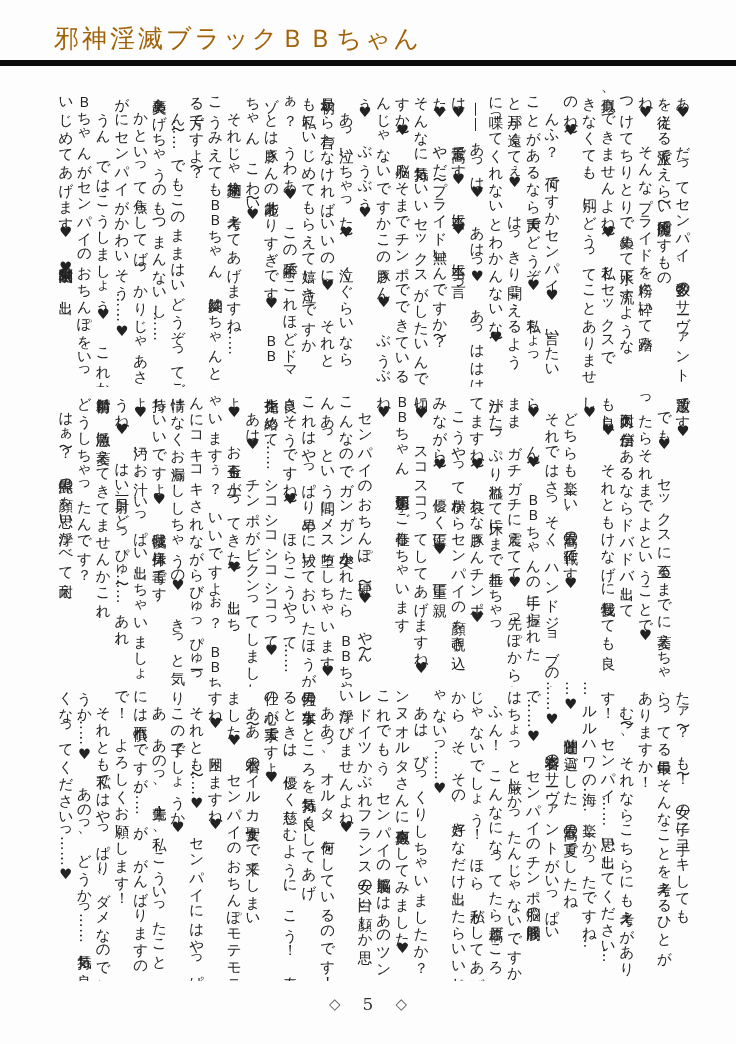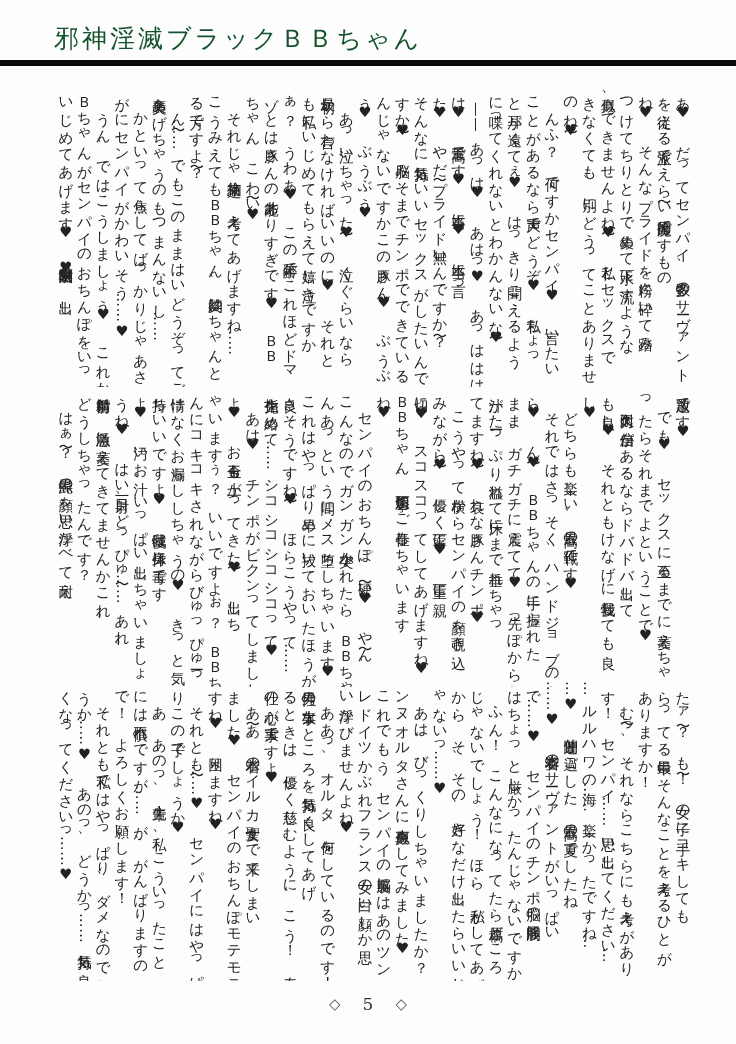--- a/index.html
+++ b/index.html
@@ -16,21 +16,21 @@
     font-family: "DejaVu Serif", "Liberation Serif", serif;
     color: #1c1c1c;
   }
   .title {
     position: absolute;
     left: 54px;
     top: 22px;
     font-size: 25px;
     font-weight: 500;
     letter-spacing: 3px;
-    color: #14532d;
+    color: #a16207;
     white-space: nowrap;
   }
   .rule {
     position: absolute;
     left: 0;
     top: 60px;
     width: 736px;
     height: 6px;
     background: #0b0b0b;
   }

